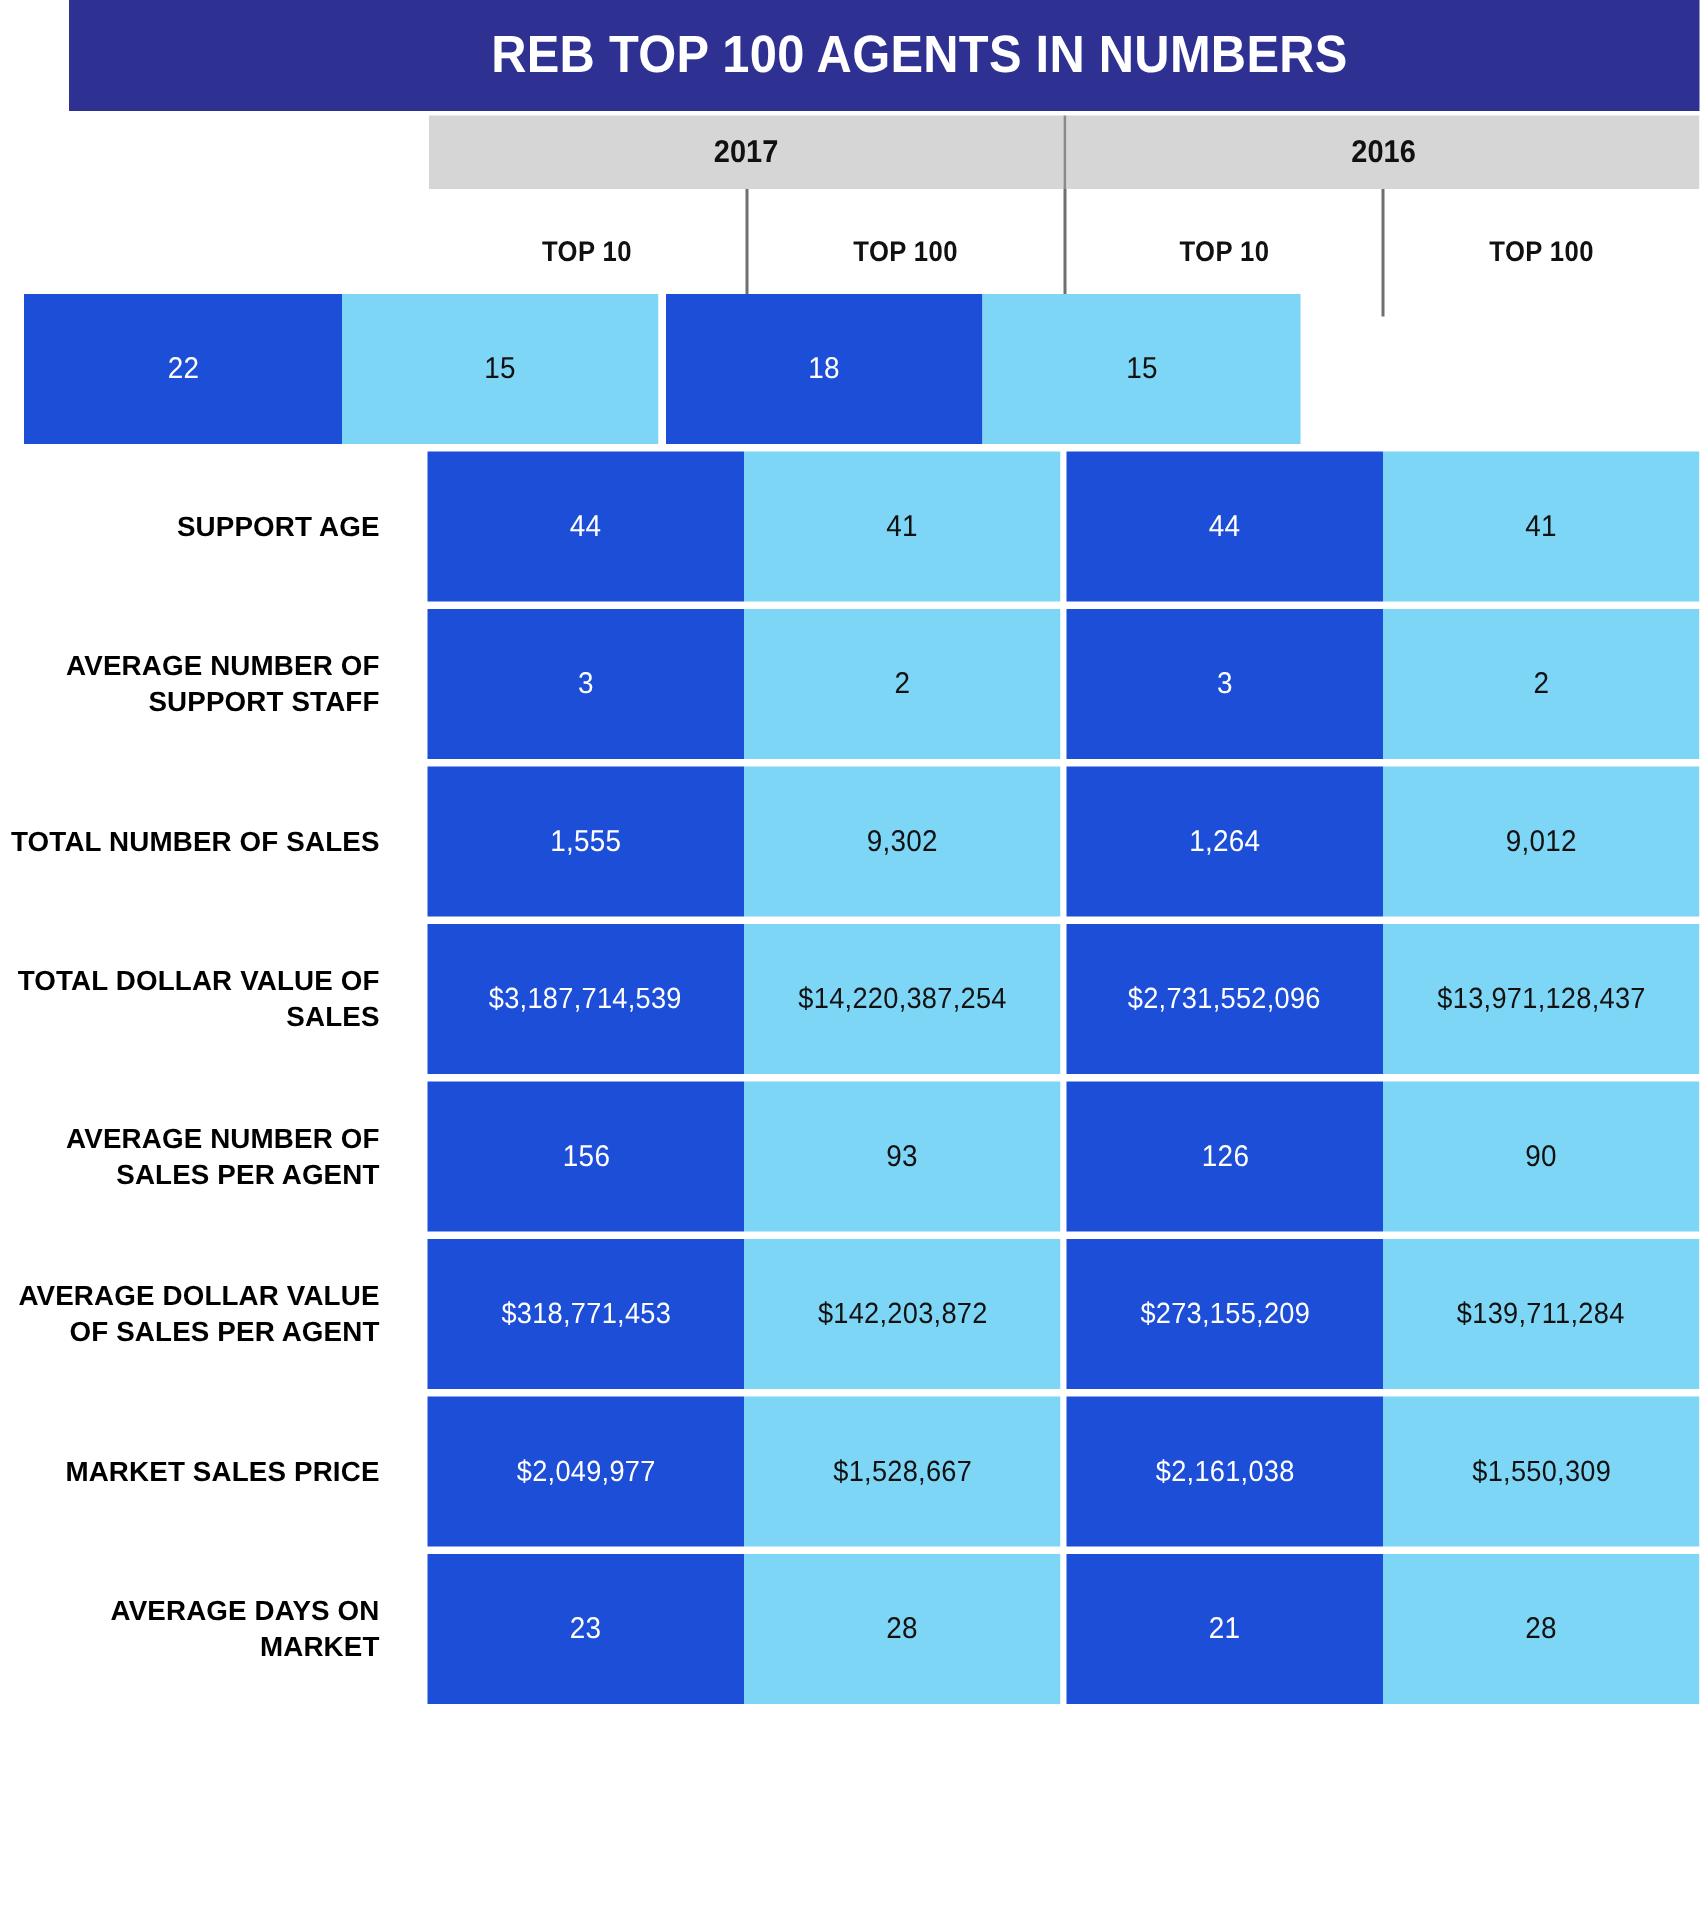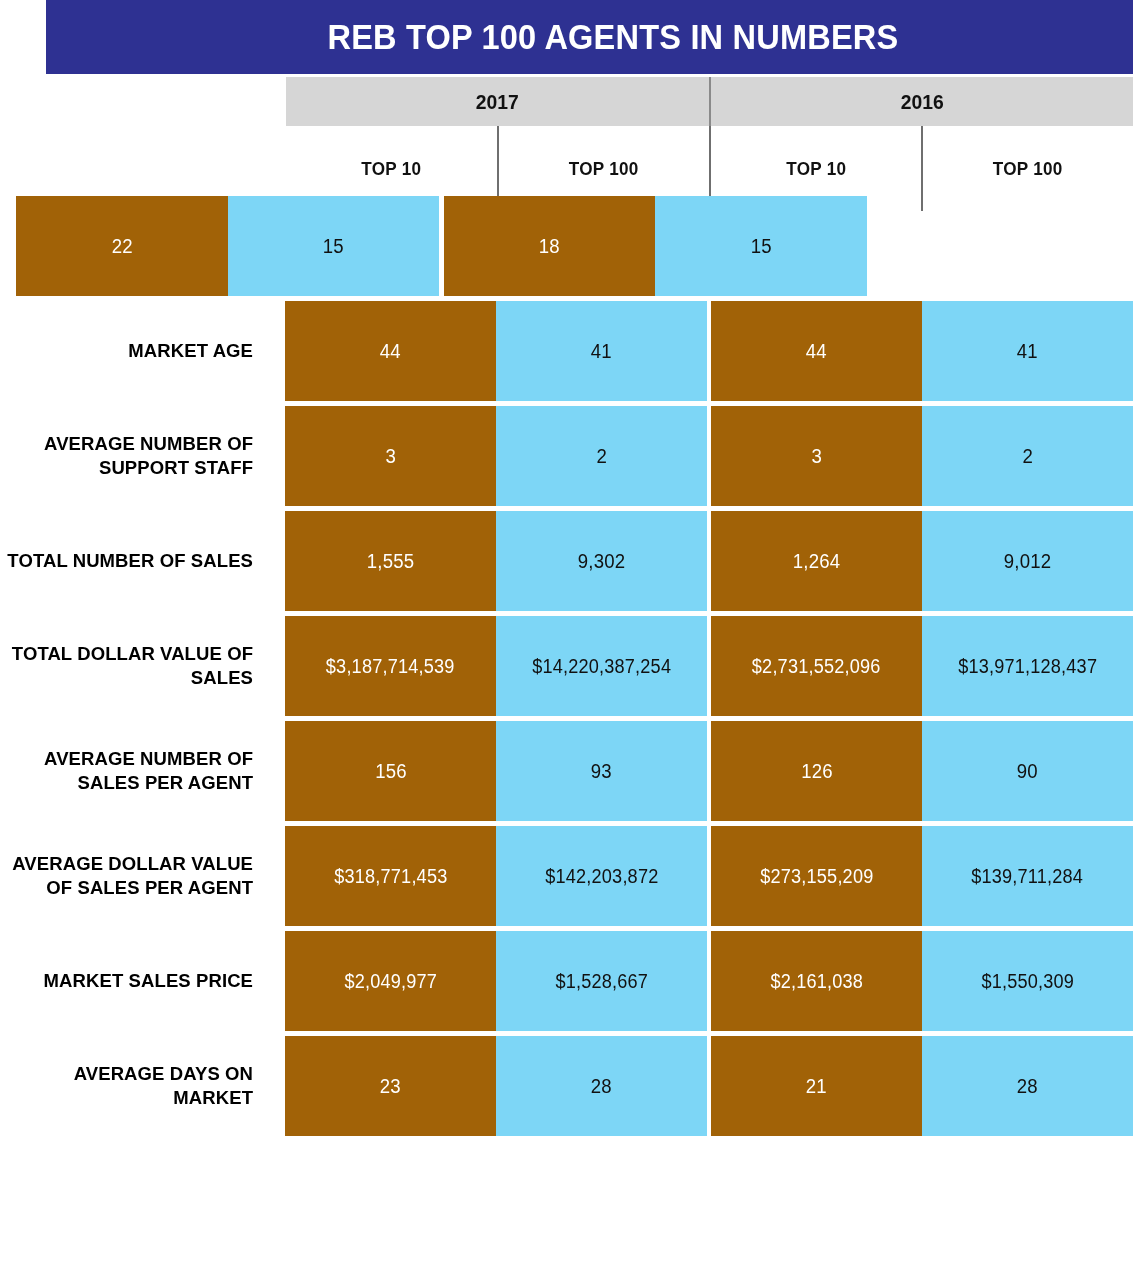--- a/index.html
+++ b/index.html
@@ -139,21 +139,21 @@
     font-size: 20px;
     font-weight: normal;
     letter-spacing: 0.2px;
     box-sizing: border-box;
     padding: 4px 6px;
     text-align: center;
   }
   .cell span { transform: scaleX(0.93); display: inline-block; white-space: nowrap; }
 
   .c-top10 {
-    background: #a16207;
+    background: #1d4ed8;
     color: #ffffff;
   }
   .c-top100 {
     background: #7DD6F6;
     color: #111111;
   }
 
   .w-10  { width: 212px; }
   .w-100 { width: 211px; }
   .w-10b { width: 211px; }
@@ -223,21 +223,21 @@
       <div class="gap-cell"></div>
       <div class="cell c-top10 w-10b">
           <span>18</span>
         </div>
       <div class="cell c-top100 w-100b">
           <span>15</span>
         </div>
     </div>
 
     <div class="row h-2">
-      <div class="label-cell">MARKET AGE</div>
+      <div class="label-cell">SUPPORT AGE</div>
       <div class="spacer-cell"></div>
       <div class="cell c-top10 w-10">
           <span>44</span>
         </div>
       <div class="cell c-top100 w-100">
           <span>41</span>
         </div>
       <div class="gap-cell"></div>
       <div class="cell c-top10 w-10b">
           <span>44</span>

